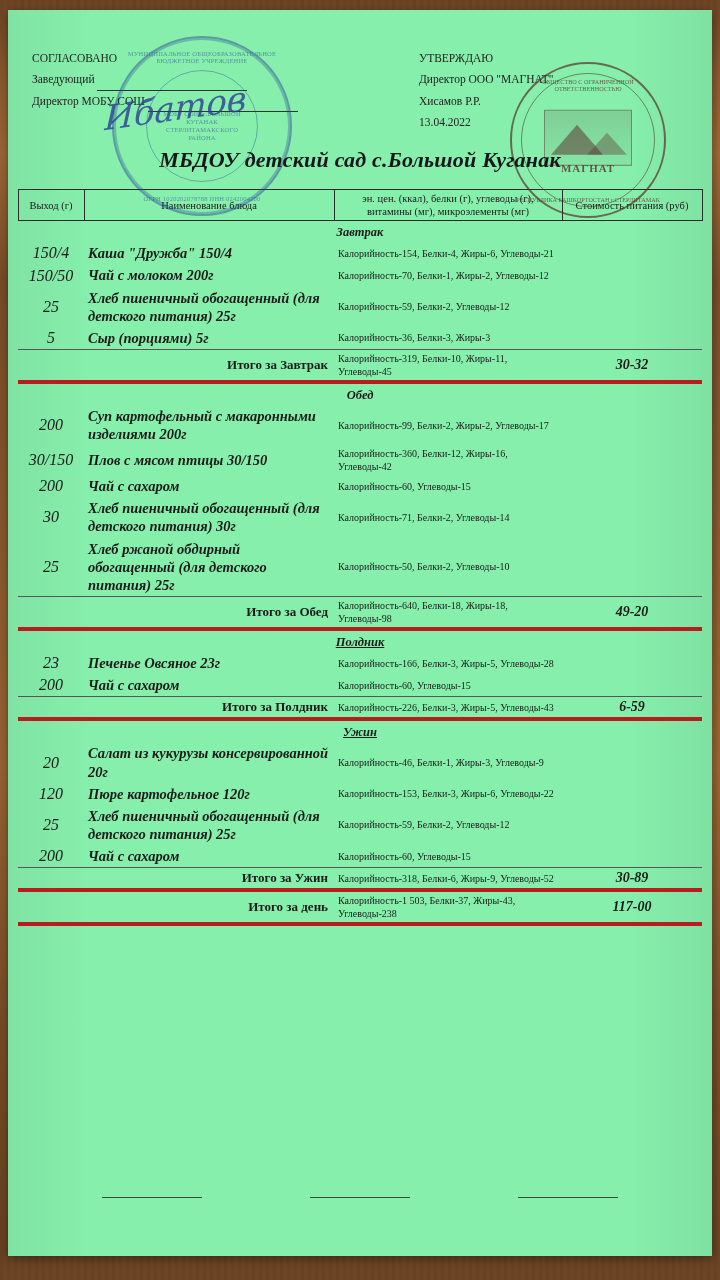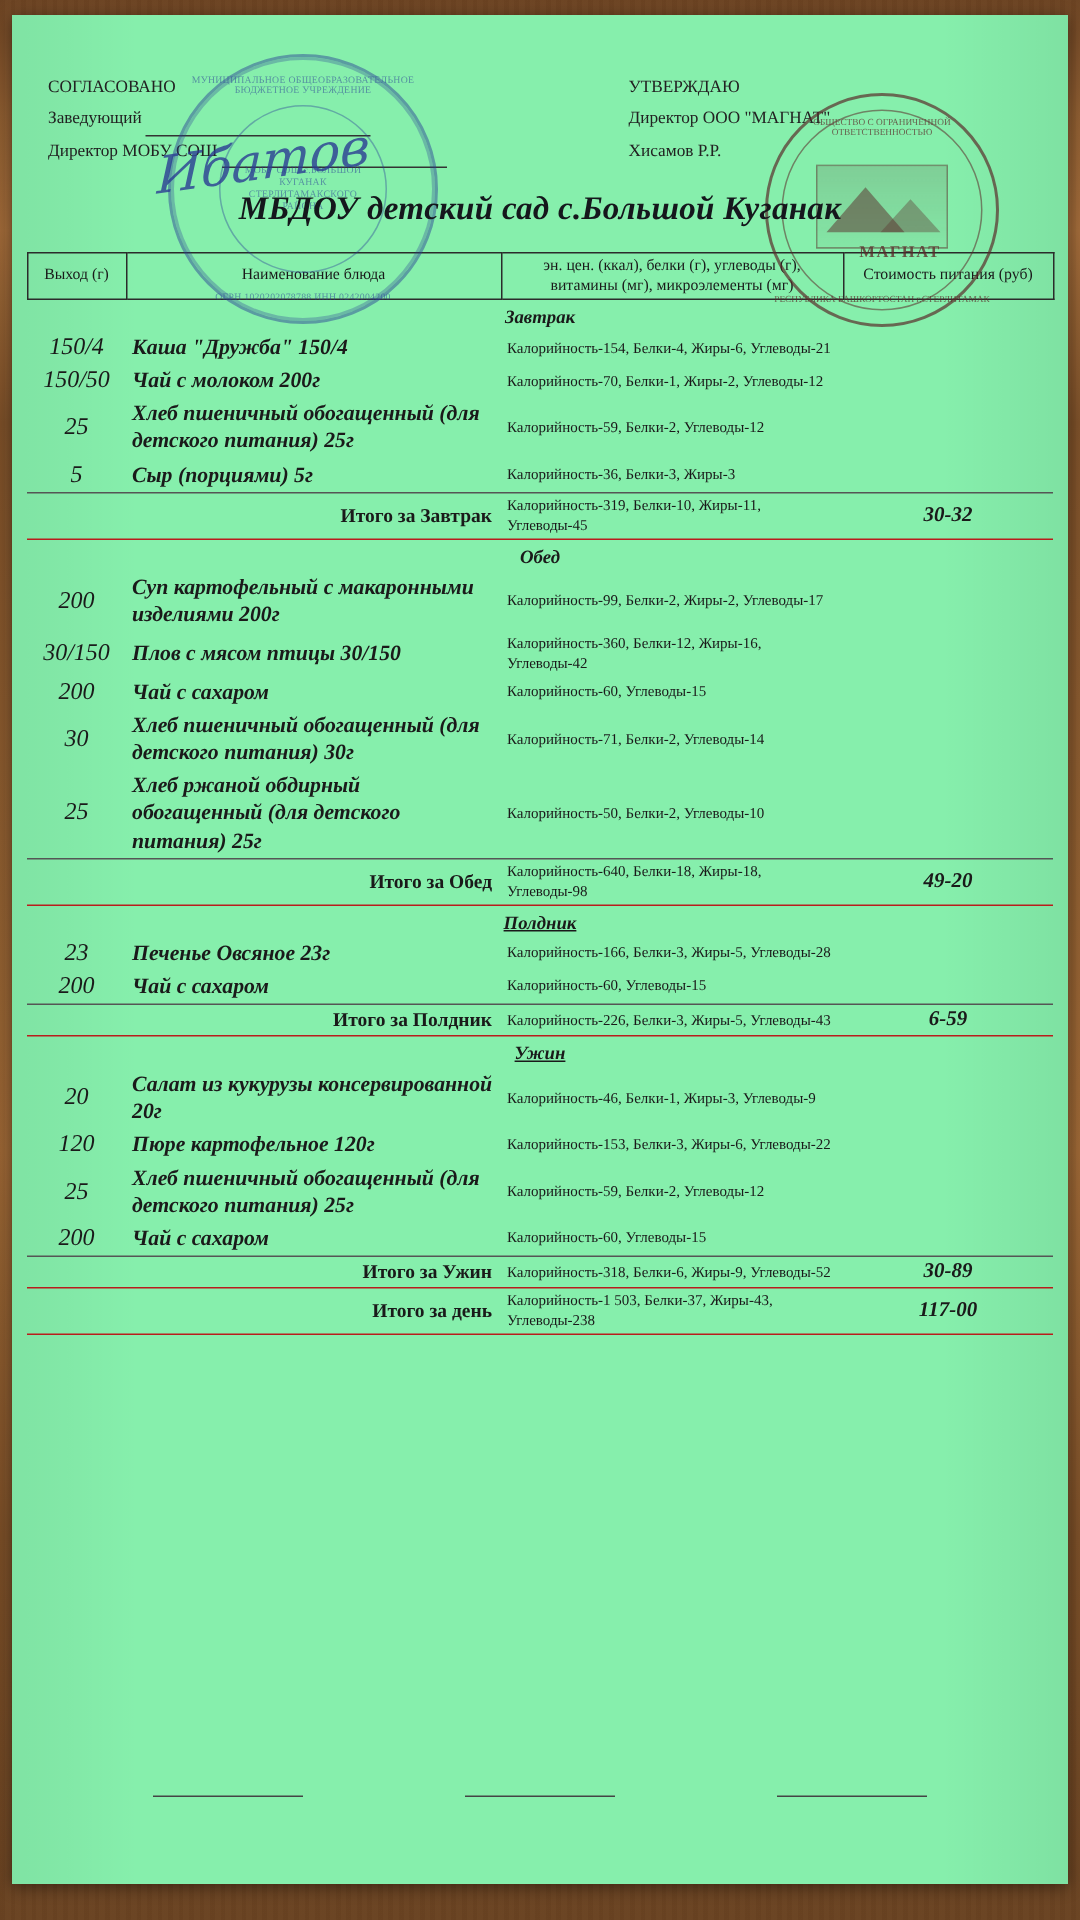--- a/index.html
+++ b/index.html
@@ -111,21 +111,21 @@
     width:0;height:0;border-left:26px solid transparent;border-right:26px solid transparent;
     border-bottom:30px solid rgba(90,40,40,.55);
   }
   .stamp-dark .mountain:after{
     content:"";position:absolute;right:4px;bottom:10px;
     width:0;height:0;border-left:20px solid transparent;border-right:20px solid transparent;
     border-bottom:22px solid rgba(90,40,40,.4);
   }
   .stamp-dark .brand{
     position:absolute;left:50%;bottom:42px;transform:translateX(-50%);
-    font-size:11px;font-weight:bold;letter-spacing:1px;color:rgba(90,40,40,.85);margin-left:12px;
+    font-size:11px;font-weight:bold;letter-spacing:1px;color:rgba(90,40,40,.85);
   }
 
   
   .title{
     position:relative;
     margin:14px 0 0 0;
     text-align:center;
     font-size:22px;font-weight:bold;font-style:italic;
     color:#15171c;
     letter-spacing:.2px;
@@ -163,21 +163,21 @@
     text-align:center;font-style:italic;font-weight:bold;font-size:12.5px;
     padding:4px 0 2px 0;
   }
   tr.section .u{text-decoration:underline;margin-top:36px;}
 
   tr.total td.name{
     text-align:right;font-style:normal;font-weight:bold;font-size:13px;padding-right:6px;
   }
   tr.total{border-top:1px solid #333;}
   .rule-top td{border-top:1px solid #555;}
-  .rule-bot td{border-bottom:1px solid #b91c1c;}
+  .rule-bot td{border-bottom:4px solid #b91c1c;}
 
   
   .footlines{
     position:absolute;left:0;right:0;bottom:58px;
     display:flex;justify-content:space-around;padding:0 40px;
   }
   .footlines span{display:inline-block;width:100px;border-bottom:1px solid #444;height:1px;}
 </style>
 </head>
 <body>
@@ -196,20 +196,21 @@
         </div>
         <div class="hdr-line">
           <span>Директор МОБУ СОШ</span>
           <span class="sig-line"></span>
         </div>
       </div>
       <div class="hdr-col right">
         <div class="hdr-line">УТВЕРЖДАЮ</div>
         <div class="hdr-line">Директор ООО "МАГНАТ"</div>
         <div class="hdr-line">Хисамов Р.Р.</div>
+        <div class="hdr-line">13.04.2022</div>
       </div>
     </div>
 
     <div class="stamp-blue">
       <div class="arc-top">МУНИЦИПАЛЬНОЕ ОБЩЕОБРАЗОВАТЕЛЬНОЕ БЮДЖЕТНОЕ УЧРЕЖДЕНИЕ</div>
       <div class="inner">МОБУ СОШ с.БОЛЬШОЙ КУГАНАК СТЕРЛИТАМАКСКОГО РАЙОНА</div>
       <div class="arc-bot">ОГРН 1020202078788  ИНН 0242004200</div>
     </div>
     <div class="sign-blue">Ибатов</div>
 

